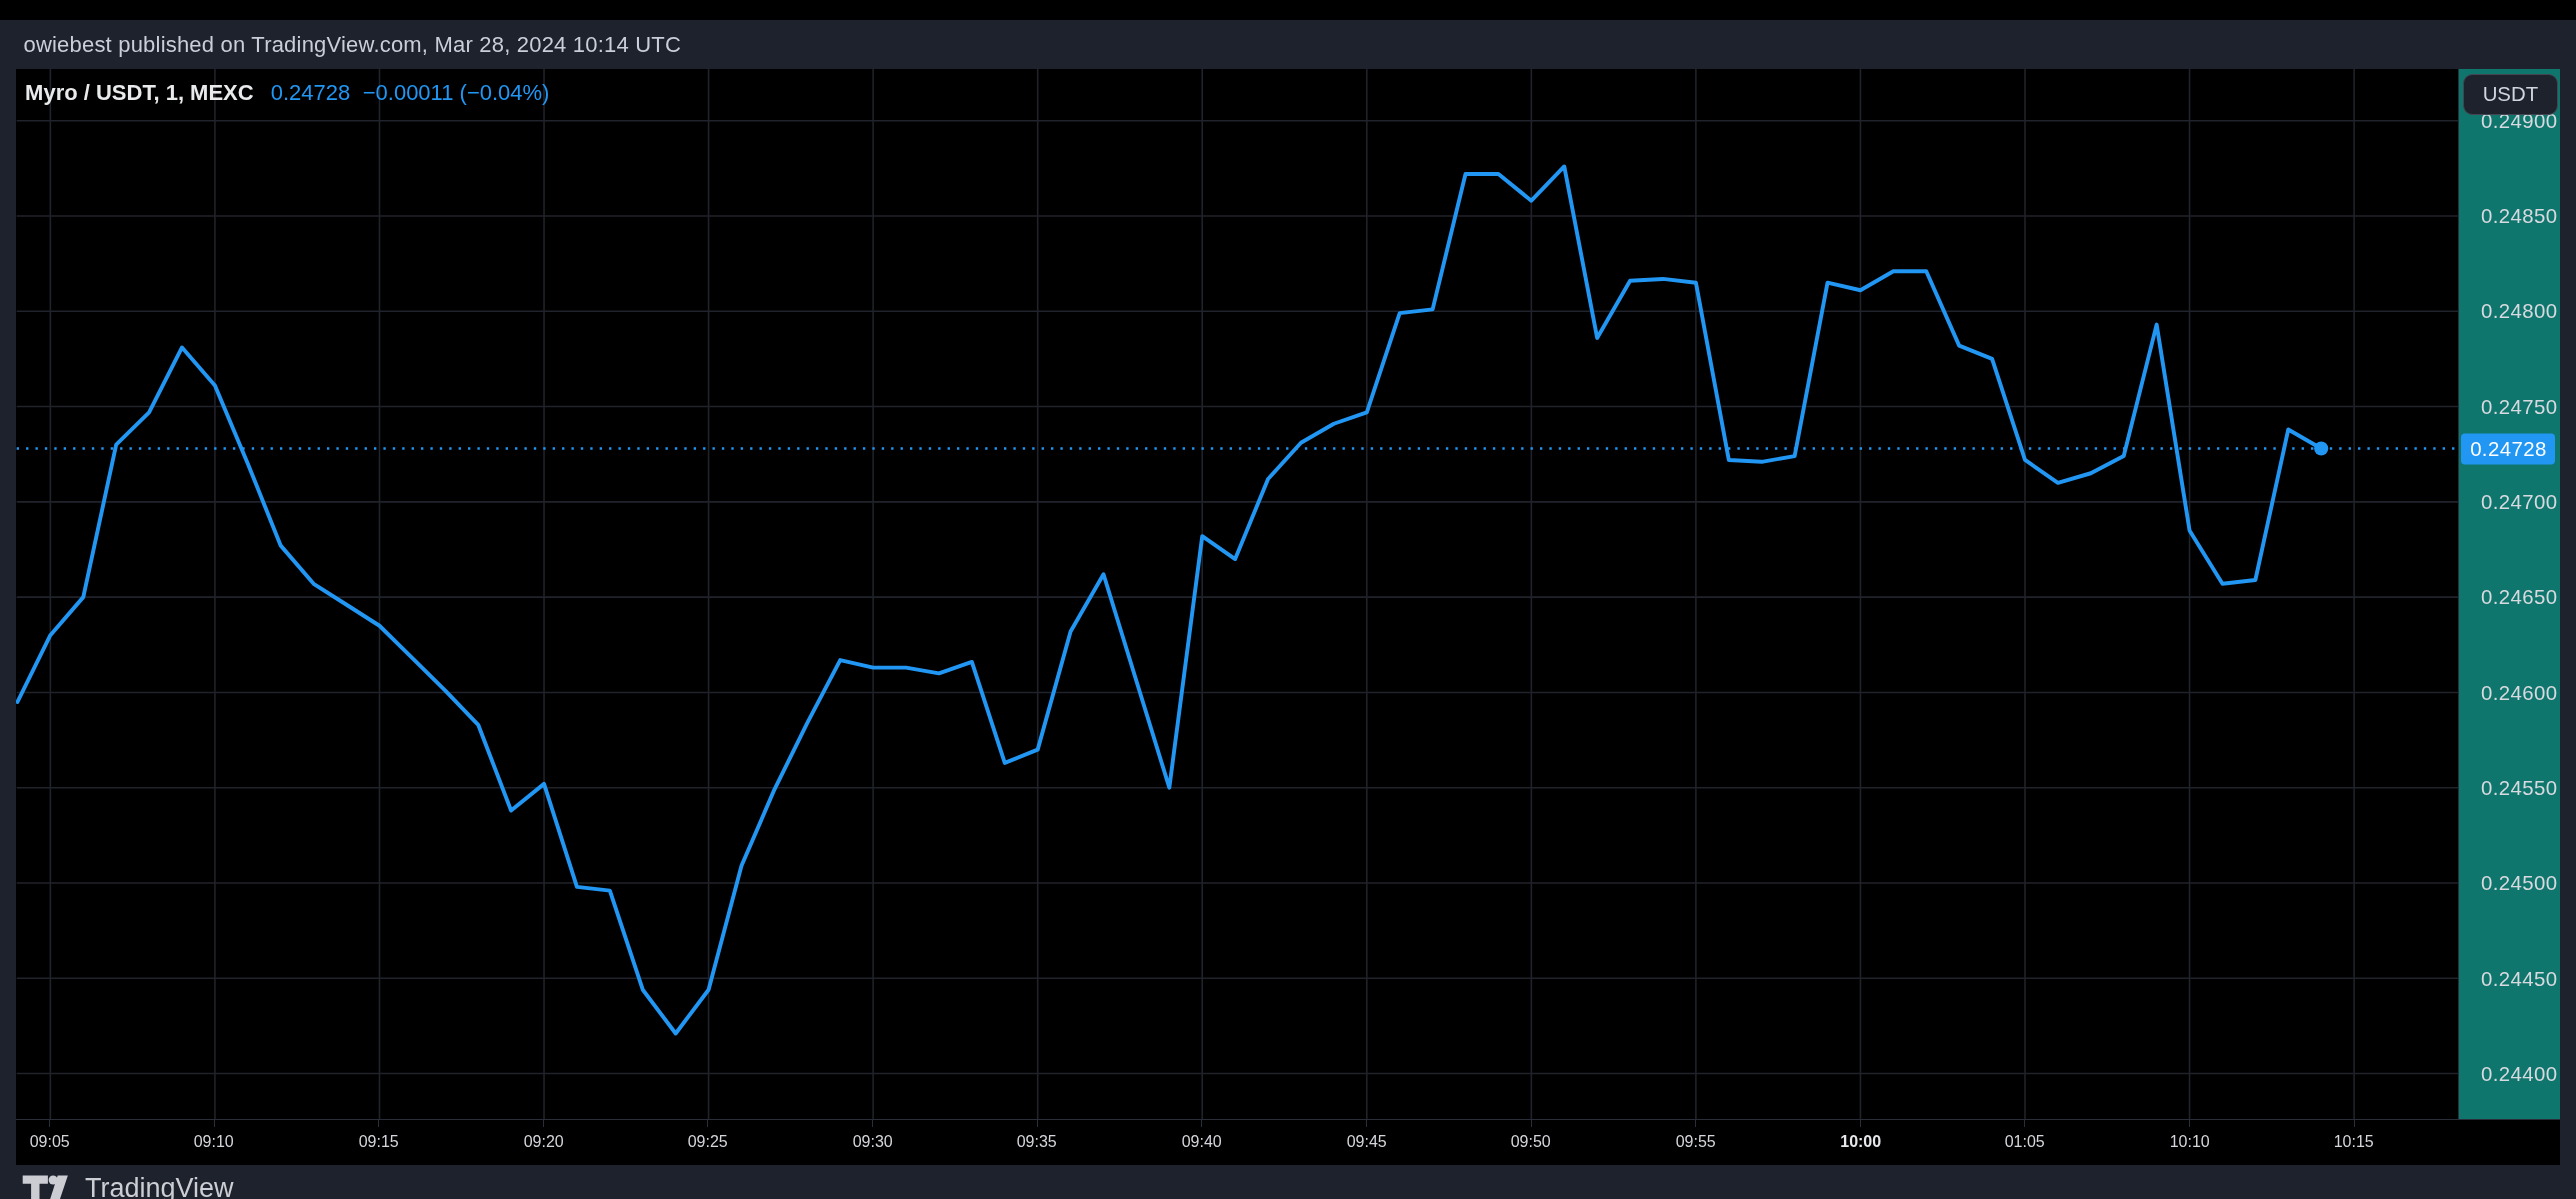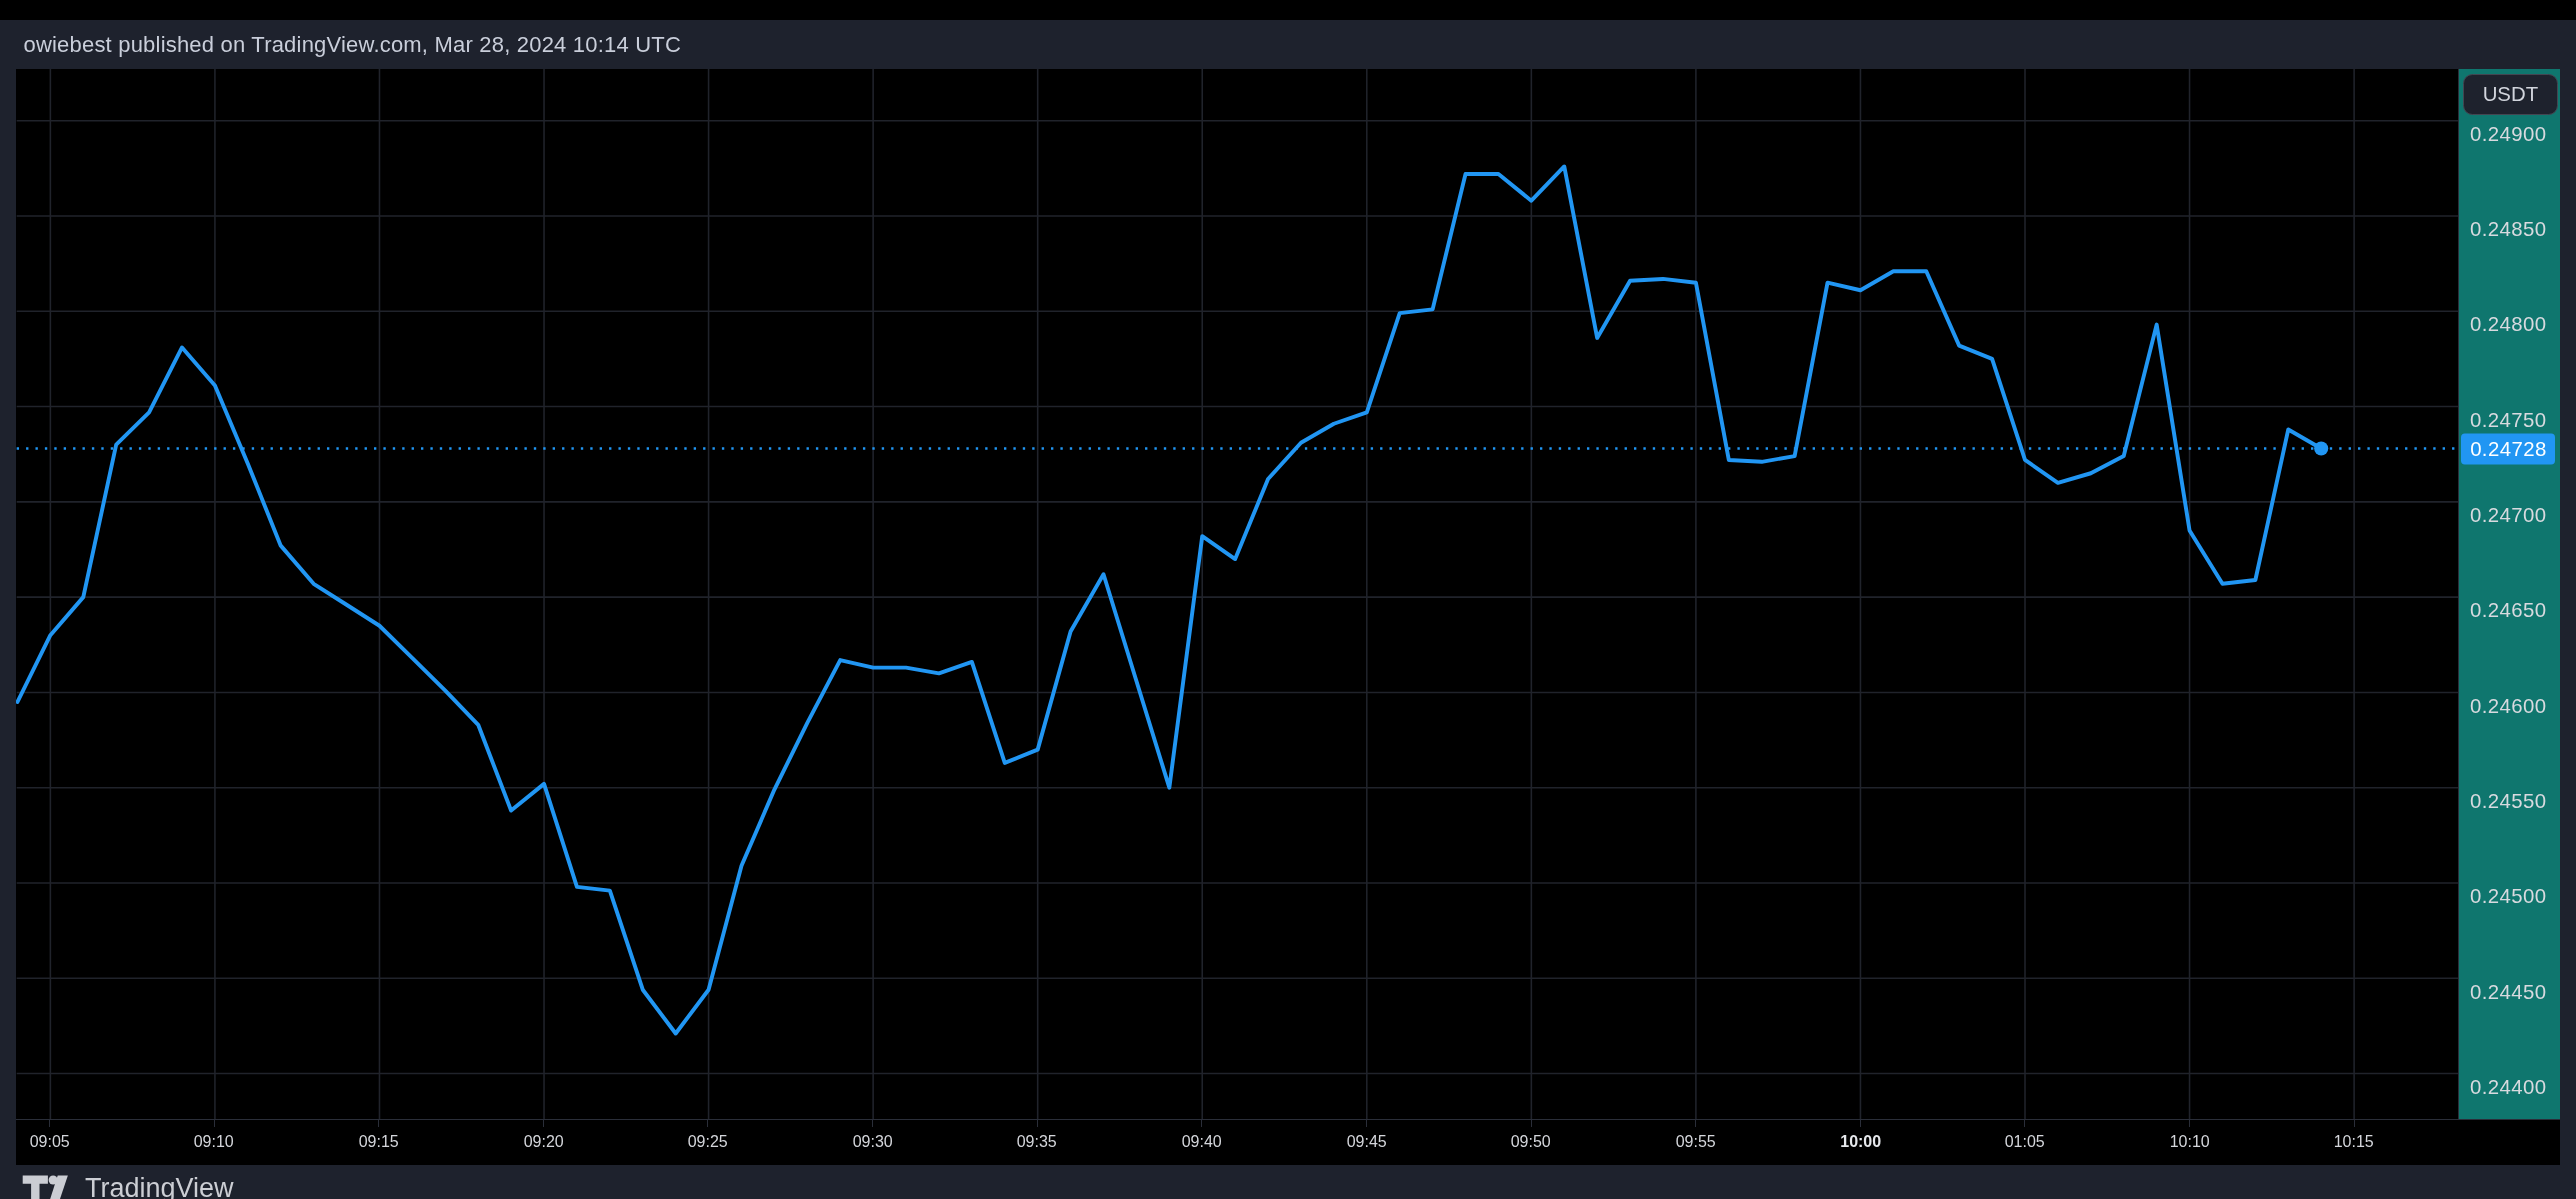--- a/index.html
+++ b/index.html
@@ -18,21 +18,21 @@
   .chart-pane{position:absolute;left:15.7px;top:0;width:2443px;height:1050px;background:#000;overflow:hidden;}
   .chart-pane svg{position:absolute;left:0;top:0;}
 
   .chart-header{position:absolute;left:9.4px;top:11px;z-index:5;white-space:nowrap;}
   .chart-header .sym{color:#E9EAEC;font-size:22px;font-weight:700;}
   .chart-header .price{color:#2196F3;font-size:22px;font-weight:500;margin-left:17px;}
   .chart-header .chg{color:#2196F3;font-size:22px;font-weight:500;margin-left:12.5px;}
 
   
   .price-axis{position:absolute;left:2458px;top:0;width:102px;height:1050px;background:#0f766e;border-left:1.6px solid #2A2E39;box-sizing:border-box;z-index:4;}
-  .price-tick{position:absolute;left:11px;transform:translateY(-50%);color:#D8DADF;font-size:20.4px;letter-spacing:0.4px;white-space:nowrap;margin-top:13px;}
+  .price-tick{position:absolute;left:22px;transform:translateY(-50%);color:#D8DADF;font-size:20.4px;letter-spacing:0.4px;white-space:nowrap;}
   .price-tag{position:absolute;left:2.4px;width:94px;height:31px;transform:translateY(-50%);background:#2196F3;border-radius:3.9px;display:flex;align-items:center;justify-content:center;z-index:8;}
   .price-tag span{color:#FFFFFF;font-size:20.4px;letter-spacing:0.4px;}
   .usdt-btn{position:absolute;top:4.7px;left:3.9px;width:93px;height:39px;background:#1E222D;border:1.6px solid #434651;border-radius:9.4px;color:#D1D4DC;font-size:20.4px;font-family:"Liberation Sans",sans-serif;z-index:9;display:flex;align-items:center;justify-content:center;cursor:pointer;}
 
   
   .time-axis{position:absolute;left:15.7px;top:1050px;width:2545px;height:45px;background:#000;border-top:1.6px solid #2A2E39;box-sizing:border-box;z-index:3;}
   .time-label{position:absolute;top:0;height:44px;line-height:44px;transform:translateX(-50%);color:#D4D6DB;font-size:16px;white-space:nowrap;}
   .time-label.bold{font-weight:700;color:#E6E8EC;}
   .time-stub{position:absolute;top:0;width:1.6px;height:7px;background:#2A2E39;}
 
@@ -76,20 +76,23 @@
         <line x1="0" x2="3116" y1="674.0000000000005" y2="674.0000000000005" stroke="#20232B" stroke-width="2"></line>
         <line x1="0" x2="3116" y1="795.6000000000006" y2="795.6000000000006" stroke="#20232B" stroke-width="2"></line>
         <line x1="0" x2="3116" y1="917.2000000000007" y2="917.2000000000007" stroke="#20232B" stroke-width="2"></line>
         <line x1="0" x2="3116" y1="1038.8000000000009" y2="1038.8000000000009" stroke="#20232B" stroke-width="2"></line>
         <line x1="0" x2="3116" y1="1160.4000000000008" y2="1160.4000000000008" stroke="#20232B" stroke-width="2"></line>
         <line x1="0" x2="3116" y1="1282.000000000001" y2="1282.000000000001" stroke="#20232B" stroke-width="2"></line>
         <line x1="0" x2="3116" y1="484.30399999999986" y2="484.30399999999986" stroke="#2196F3" stroke-width="3" stroke-dasharray="3 9"></line>
         <polyline points="1.0,807.8 43.0,722.6 85.0,674.0 127.0,479.4 169.0,438.1 211.0,355.4 253.0,404.0 295.0,503.8 337.0,608.3 379.0,657.0 421.0,683.7 463.0,710.5 505.0,751.8 547.0,793.2 589.0,836.9 631.0,946.4 673.0,912.3 715.0,1043.7 757.0,1048.5 799.0,1175.0 841.0,1230.9 883.0,1175.0 925.0,1016.9 967.0,919.6 1009.0,834.5 1051.0,754.3 1093.0,764.0 1135.0,764.0 1177.0,771.3 1219.0,756.7 1261.0,885.6 1303.0,868.6 1345.0,717.8 1387.0,644.8 1429.0,781.0 1471.0,917.2 1513.0,596.2 1555.0,625.4 1597.0,523.2 1639.0,477.0 1681.0,452.7 1723.0,438.1 1765.0,311.6 1807.0,306.8 1849.0,134.1 1891.0,134.1 1933.0,168.1 1975.0,124.4 2017.0,343.2 2059.0,270.3 2101.0,267.9 2143.0,272.7 2185.0,498.9 2227.0,501.3 2269.0,494.0 2311.0,272.7 2353.0,282.4 2395.0,258.1 2437.0,258.1 2479.0,353.0 2521.0,370.0 2563.0,498.9 2605.0,528.1 2647.0,515.9 2689.0,494.0 2731.0,326.2 2773.0,588.9 2815.0,657.0 2857.0,652.1 2899.0,460.0 2941.0,484.3" fill="none" stroke="#2196F3" stroke-width="5" stroke-linejoin="round" stroke-linecap="round"></polyline>
         <circle cx="2941" cy="484.30399999999986" r="9" fill="#2196F3"></circle>
       </svg>
+    <div class="chart-header">
+      <span class="sym">Myro / USDT, 1, MEXC</span><span class="price">0.24728</span><span class="chg">−0.00011 (−0.04%)</span>
+    </div>
   </div>
 
   <div class="price-axis">
     <div class="usdt-btn">USDT</div>
     <div id="price-ticks">
         <div class="price-tick" style="top: 52px;">0.24900</div>
         <div class="price-tick" style="top: 147px;">0.24850</div>
         <div class="price-tick" style="top: 242px;">0.24800</div>
         <div class="price-tick" style="top: 338px;">0.24750</div>
         <div class="price-tick" style="top: 433px;">0.24700</div>

